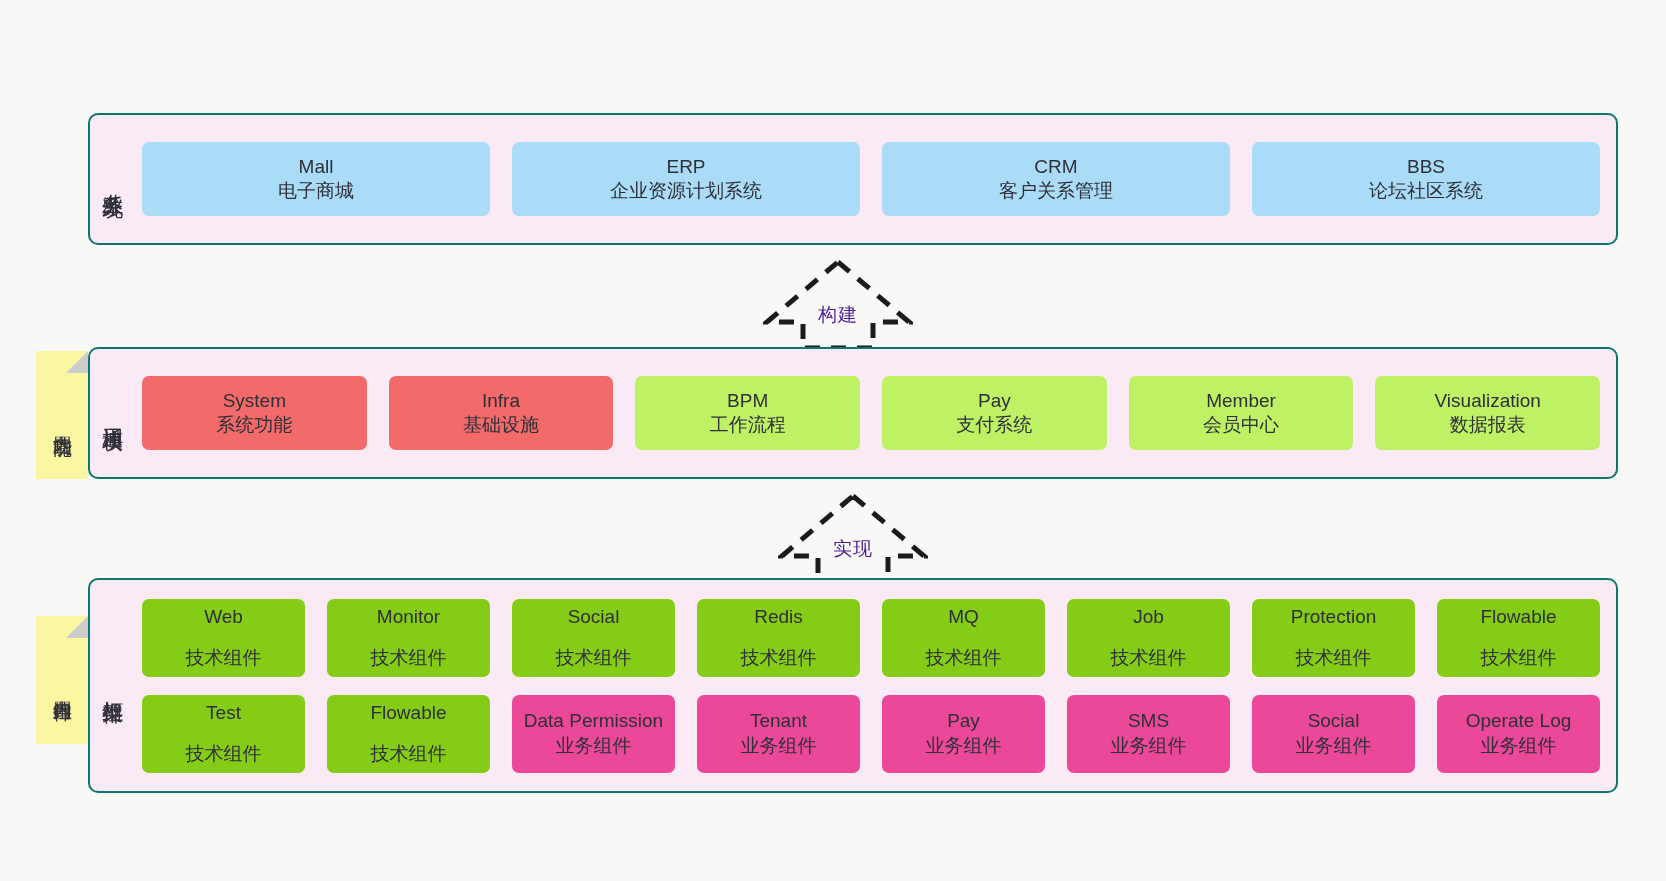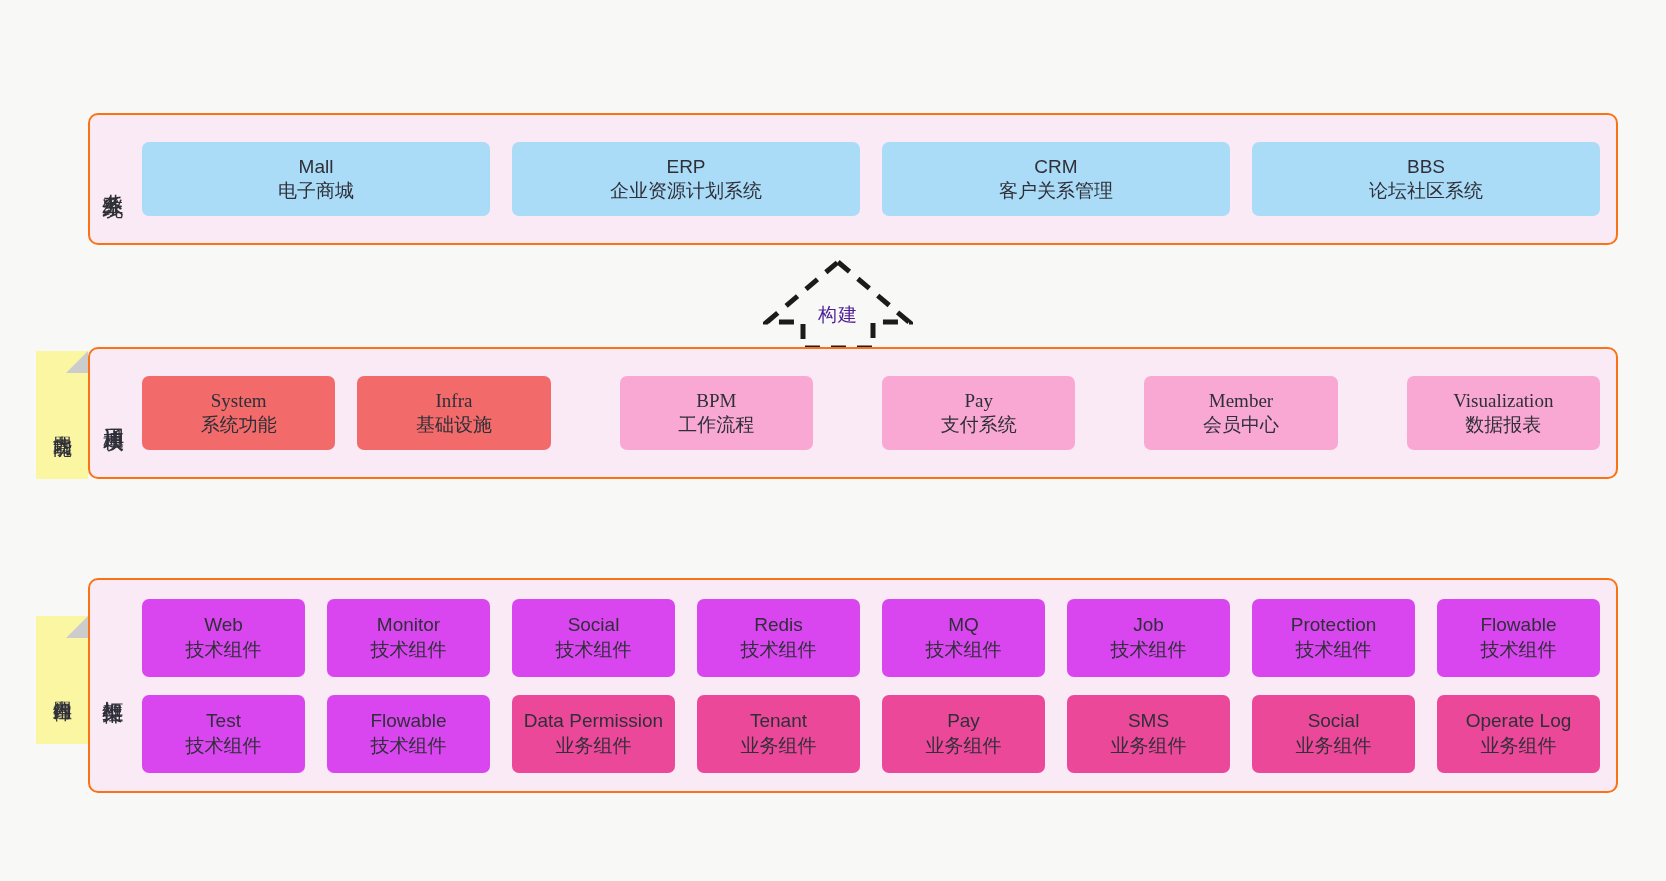--- a/index.html
+++ b/index.html
@@ -10,21 +10,21 @@
     color:#333;
     overflow:hidden;
     position:relative;
   }
   .canvas{position:absolute;inset:0;}
 
   
   .layer{
     position:absolute;
     background:#faeaf5;
-    border:2px solid #f97316;
+    border:2px solid #0f766e;
     border-radius:10px;
     box-sizing:border-box;
     display:flex;
     align-items:stretch;
   }
   .layer-title{
     flex:0 0 auto;
     width:46px;
     display:flex;
     align-items:center;
@@ -66,27 +66,27 @@
     padding:6px 4px;
     box-sizing:border-box;
     user-select:none;
   }
   .card .t1{display:block;}
   .card .t2{display:block;}
 
   
   .c-blue       {background:#aadcf8;}
   .c-red        {background:#f26a6a;}
-  .c-pink       {background:#f9a8d4;margin-left:47px;}
-  .c-green      {background:#d946ef;}
+  .c-pink       {background:#bef264;}
+  .c-green      {background:#84cc16;justify-content:space-between;}
   .c-greenlight {background:#ec4899;}
 
   
   #layer-business  {left:88px; top:113px; width:1530px; height:132px;}
-  #layer-common    {left:88px; top:347px; width:1530px; height:132px;font-family:Liberation Serif, serif;}
+  #layer-common    {left:88px; top:347px; width:1530px; height:132px;}
   #layer-framework {left:88px; top:578px; width:1530px; height:215px;}
   #layer-business  .card,#layer-common .card{height:74px;}
   #layer-framework .card{height:78px;}
 
   
   .note{
     position:absolute;
     background:#fbf6a2;
     width:52px;
     box-sizing:border-box;
@@ -197,20 +197,26 @@
           <span class="t2">会员中心</span>
         </div>
         <div class="card c-pink">
           <span class="t1">Visualization</span>
           <span class="t2">数据报表</span>
         </div>
       </div>
     </div>
   </div>
 
+  <div class="arrow" id="arrow-implement">
+    <svg viewBox="0 0 150 92" xmlns="http://www.w3.org/2000/svg" aria-hidden="true">
+      <path d="M75 4 L146 64 L110 64 L110 90 L40 90 L40 64 L4 64 Z" fill="none" stroke="#1b1b1b" stroke-width="5" stroke-dasharray="15,11" stroke-linecap="butt" stroke-linejoin="miter"></path>
+    </svg>
+    <div class="alabel">实现</div>
+  </div>
 
   <div class="note" id="note-components">
     <span>内置组件</span>
   </div>
   <div class="layer" id="layer-framework">
     <div class="layer-title">框架组件</div>
     <div class="layer-body">
 
       <div class="row">
         <div class="card c-green">

